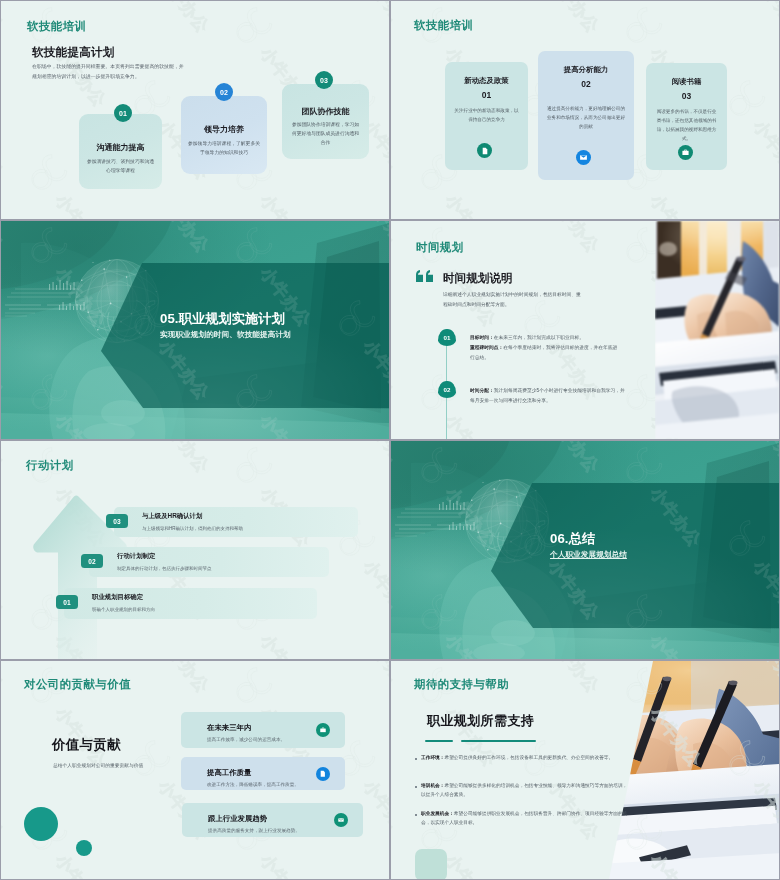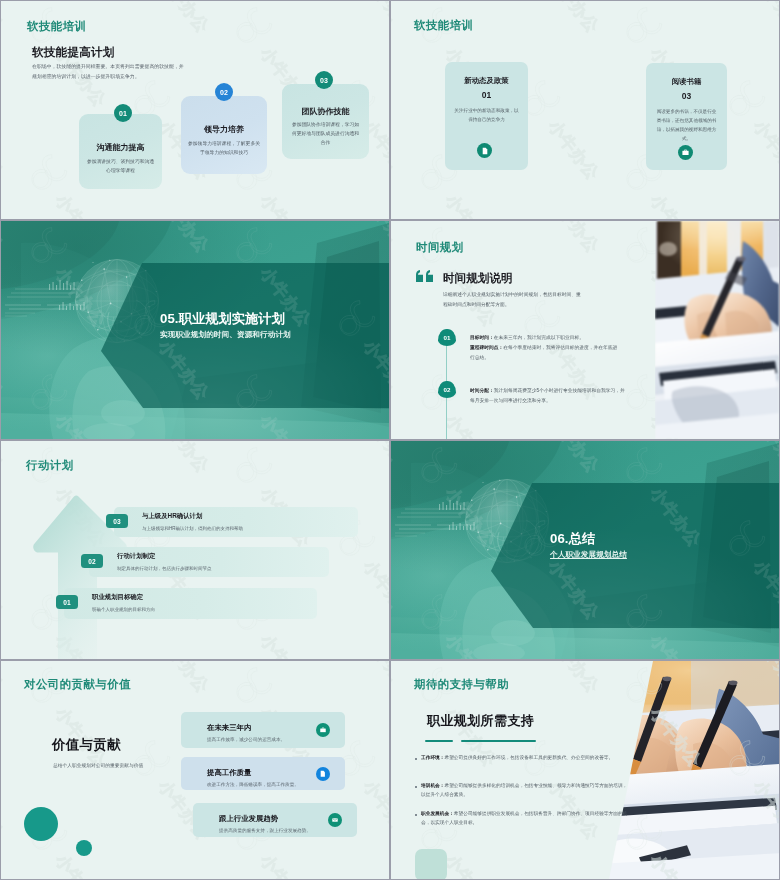--- a/index.html
+++ b/index.html
@@ -225,20 +225,31 @@
       <div class="ttl" style="top:14px;">新动态及政策</div>
       <div class="num" style="top:28px;">01</div>
       <div class="txt" style="top:45px;">关注行业中的新动态和政策，以保持自己的竞争力</div>
       <div class="cicon" style="left:32px;top:81px;width:15px;height:15px;background:#0f8a73;">
         <svg width="8" height="8" viewBox="0 0 16 16" aria-hidden="true">
             <path fill="#fff" d="M3.4 1.6h6l3.2 3.2v9.6H3.4z"></path>
           </svg>
       </div>
     </div>
 
+    <div class="card2 blue" style="left:147px;top:50px;width:96px;height:129px;background:#cee0ec;">
+      <div class="ttl" style="top:14px;">提高分析能力</div>
+      <div class="num" style="top:28px;">02</div>
+      <div class="txt" style="top:54px;">通过提高分析能力，更好地理解公司的业务和市场情况，从而为公司做出更好的贡献</div>
+      <div class="cicon" style="left:38px;top:99px;width:15px;height:15px;background:#1385e0;">
+        <svg width="9" height="9" viewBox="0 0 16 16" aria-hidden="true">
+            <path fill="#fff" d="M2 4h12v8H2z"></path>
+            <path fill="#1385e0" d="M2.6 4.6 8 8.6l5.4-4"></path>
+          </svg>
+      </div>
+    </div>
 
     <div class="card2 mint" style="left:255px;top:62px;width:81px;height:107px;background:#cbe5e4;">
       <div class="ttl" style="top:14px;">阅读书籍</div>
       <div class="num" style="top:28px;">03</div>
       <div class="txt" style="top:45px;left:9px;right:9px;">阅读更多的书籍，不仅是行业类书籍，还包括其他领域的书籍，以拓展我的视野和思维方式。</div>
       <div class="cicon" style="left:32px;top:82px;width:15px;height:15px;background:#0f8a73;">
         <svg width="9" height="9" viewBox="0 0 16 16" aria-hidden="true">
             <path fill="#fff" d="M2.5 5h11v7.5h-11z"></path>
             <path fill="none" stroke="#fff" stroke-width="1.4" d="M6 5V3.6h4V5"></path>
           </svg>
@@ -396,21 +407,21 @@
               </g>
               <g transform="translate(127,145) rotate(52)">
                 <text x="0" y="0" font-family="'Liberation Sans',sans-serif" font-size="16.5" font-weight="700" fill="none" stroke="#dae5e2" stroke-width="0.95" letter-spacing="1">小牛办公</text>
               </g>
             </pattern>
           </defs>
           <rect width="388" height="218" fill="url(#wmpat)"></rect>
         </svg>
       </div>
     <div class="sec-title" style="left:159px;top:91px;">05.职业规划实施计划</div>
-    <div class="sec-sub" style="left:159px;top:110px;">实现职业规划的时间、资源和行动计划</div>
+    <div class="sec-sub" style="left:159px;top:110px;">实现职业规划的时间、软技能提高计划</div>
   </div>
 
   <div class="slide s4">
     <div class="wm">
         <svg viewBox="0 0 388 218" aria-hidden="true">
           <defs>
             <pattern id="wmpat" x="30" y="-20" width="205" height="147" patternUnits="userSpaceOnUse">
               <g transform="translate(2,24) scale(0.88)">
                 <g fill="none" stroke="#dae5e2" stroke-width="0.62" stroke-linejoin="round" stroke-linecap="round">
                   <path d="M20.8 3 L17.6 3.6 C12.4 5 9.6 10 11 15.2 C12 19 14.6 21.8 16.3 25.6 C18.6 30.6 17.8 35.6 14.2 38.4 C10.2 41.5 4.2 40.6 1.6 36.4 C-0.8 32.4 0.6 26.8 4.8 24.4 C7.2 23 10.4 22.8 13 23.8 L14.6 20.6 C11 19.2 6.6 19.6 3.4 21.8 C-1.8 25.2 -2.8 33 1.4 38.2 C5.4 43.2 13.4 43.8 18 39.4 C21.8 35.8 22.4 30.2 20.2 25.2 C18.6 21.4 15.9 18.6 15 15 C14.1 11.4 16 8.4 19.4 7.4 L21 7 Z"></path>
@@ -824,21 +835,21 @@
     <div class="vcard" style="left:180px;top:96px;width:164px;height:33px;background:#cee0ec;">
       <div class="t">提高工作质量</div>
       <div class="d">改进工作方法，降低错误率，提高工作质量。</div>
       <div class="ic" style="background:#1284dd;">
         <svg width="7.5" height="7.5" viewBox="0 0 16 16" aria-hidden="true">
             <path fill="#fff" d="M3.6 1.8h6.1l2.9 2.9v9.5H3.6z"></path>
           </svg>
       </div>
     </div>
 
-    <div class="vcard" style="left:192px;top:142px;width:164px;height:34px;background:#cbe5e4;">
+    <div class="vcard" style="left:181px;top:142px;width:164px;height:34px;background:#cbe5e4;padding-left:17px;">
       <div class="t">跟上行业发展趋势</div>
       <div class="d">提供高质量的服务支持，跟上行业发展趋势。</div>
       <div class="ic" style="background:#0f9177;">
         <svg width="8" height="8" viewBox="0 0 16 16" aria-hidden="true">
             <path fill="#fff" d="M2.6 4.6h10.8v6.8H2.6z"></path>
             <path fill="none" stroke="#0f9177" stroke-width="1.1" d="M3.2 5.2 8 8.6l4.8-3.4"></path>
           </svg>
       </div>
     </div>
   </div>

